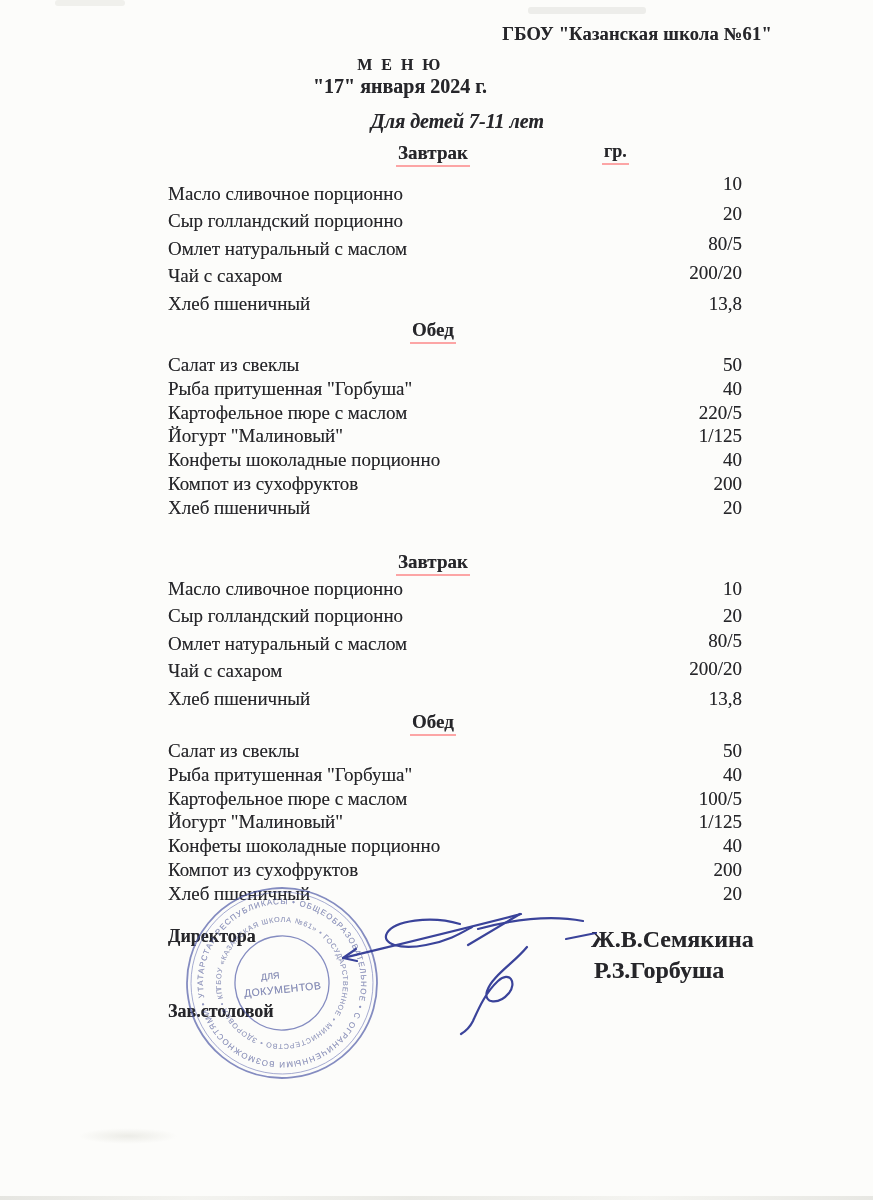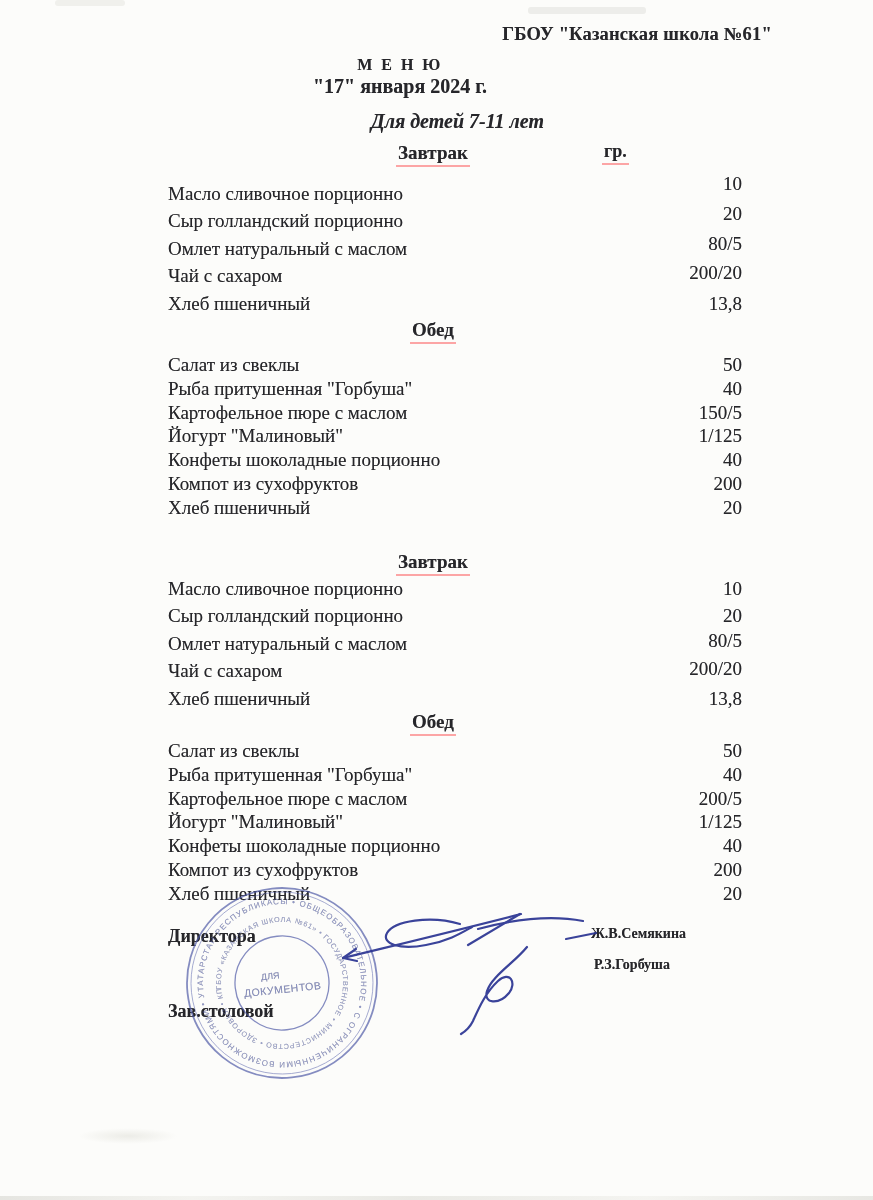--- a/index.html
+++ b/index.html
@@ -31,21 +31,21 @@
   
   #b1 .row:nth-child(1) .val{transform:translateY(-10px);}
   #b1 .row:nth-child(2) .val{transform:translateY(-7px);}
   #b1 .row:nth-child(3) .val{transform:translateY(-5px);}
   #b1 .row:nth-child(4) .val{transform:translateY(-3px);}
   #b2 .row:nth-child(3) .val{transform:translateY(-3px);}
   #b2 .row:nth-child(4) .val{transform:translateY(-2px);}
   
   .sig-role{position:absolute;left:168px;font-weight:bold;font-size:18px;}
   #role1{top:926px;text-align:right;} #role2{top:958px;margin-top:43px;}
-  .sig-name{position:absolute;font-weight:bold;font-size:14px;white-space:nowrap;}
+  .sig-name{position:absolute;font-weight:bold;font-size:24px;white-space:nowrap;}
   #name1{top:926px;left:591px;} #name2{top:957px;left:594px;}
   
   .stamp{position:absolute;left:183px;top:884px;width:198px;height:198px;transform:rotate(-6deg);opacity:.85;}
   .sigs{position:absolute;left:0;top:0;width:873px;height:1200px;pointer-events:none;}
   
   .sm1{top:7px;left:528px;width:118px;height:7px;background:#ededea;border-radius:3px;}
   .sm2{top:0;left:55px;width:70px;height:6px;background:#f0f0ec;border-radius:3px;}
   .sm3{top:1128px;left:78px;width:100px;height:16px;background:radial-gradient(ellipse at center,#ecece7 0%,rgba(236,236,231,0) 70%);}
   .edge{bottom:0;left:0;width:873px;height:4px;background:linear-gradient(90deg,#e3e3de,#f2f2ee 22%,#e7e7e2 47%,#f3f3ef 74%,#e5e5e0);opacity:.9;}
 </style>
@@ -96,21 +96,21 @@
     <div class="row">
         <span class="name">Салат из свеклы</span>
         <span class="val">50</span>
       </div>
     <div class="row">
         <span class="name">Рыба притушенная "Горбуша"</span>
         <span class="val">40</span>
       </div>
     <div class="row">
         <span class="name">Картофельное пюре с маслом</span>
-        <span class="val">150/5</span>
+        <span class="val">220/5</span>
       </div>
     <div class="row">
         <span class="name">Йогурт "Малиновый"</span>
         <span class="val">1/125</span>
       </div>
     <div class="row">
         <span class="name">Конфеты шоколадные порционно</span>
         <span class="val">40</span>
       </div>
     <div class="row">
@@ -154,21 +154,21 @@
     <div class="row">
         <span class="name">Салат из свеклы</span>
         <span class="val">50</span>
       </div>
     <div class="row">
         <span class="name">Рыба притушенная "Горбуша"</span>
         <span class="val">40</span>
       </div>
     <div class="row">
         <span class="name">Картофельное пюре с маслом</span>
-        <span class="val">200/5</span>
+        <span class="val">100/5</span>
       </div>
     <div class="row">
         <span class="name">Йогурт "Малиновый"</span>
         <span class="val">1/125</span>
       </div>
     <div class="row">
         <span class="name">Конфеты шоколадные порционно</span>
         <span class="val">40</span>
       </div>
     <div class="row">

